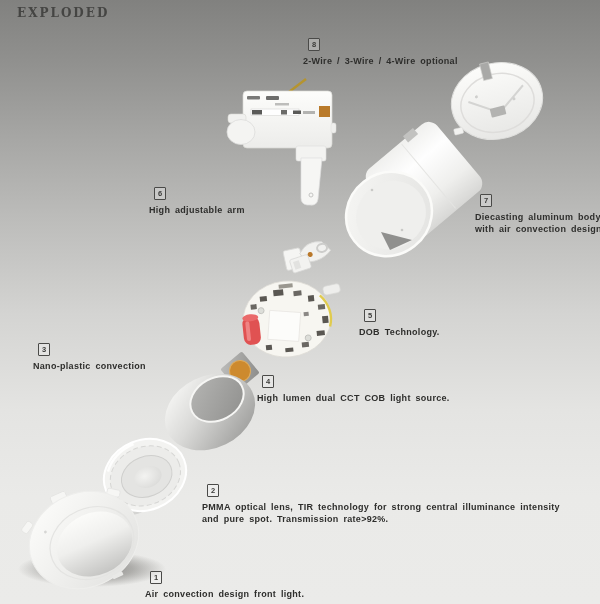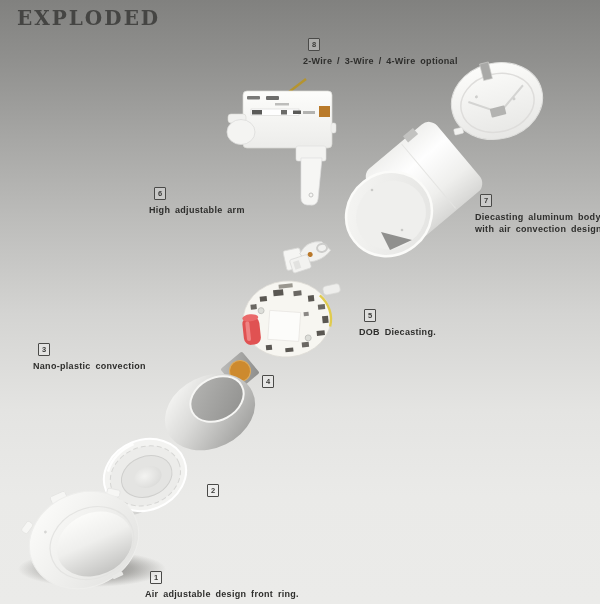--- a/index.html
+++ b/index.html
@@ -5,21 +5,21 @@
   html,body{margin:0;padding:0;}
   body{width:600px;height:604px;overflow:hidden;font-family:"Liberation Sans",sans-serif;}
   #canvas{
     position:relative;width:600px;height:604px;
     background:linear-gradient(180deg,#81817f 0%,#90908e 10%,#a5a5a3 22%,#bcbcba 36%,#d4d4d2 52%,#e4e4e2 68%,#eaeae8 82%,#ebebe9 100%);
   }
   #scene{position:absolute;left:0;top:0;}
   .page-title{
     position:absolute;left:17px;top:6px;
     font-family:"DejaVu Serif","Liberation Serif",serif;
-    font-weight:bold;font-size:20px;letter-spacing:2px;color:#454543;
+    font-weight:bold;font-size:12px;letter-spacing:2px;color:#454543;
   }
   .callout{position:absolute;color:#2e2e2c;}
   .num-box{
     width:10px;height:11px;border:1px solid #4a4a48;border-radius:1px;
     background:rgba(250,250,248,0.30);
     font-size:7.5px;font-weight:bold;line-height:11px;text-align:center;
     margin-left:5px;margin-bottom:5px;color:#3a3a38;
   }
   .label{font-size:9px;font-weight:bold;letter-spacing:0.3px;word-spacing:2px;line-height:11.5px;}
   .label span{display:block;white-space:nowrap;}
@@ -224,39 +224,46 @@
     <div class="num-box">7</div>
     <div class="label">
       <span>Diecasting  aluminum body</span>
       <span>with air convection design.</span>
     </div>
   </div>
 
   <div class="callout c5">
     <div class="num-box">5</div>
     <div class="label">
-      <span>DOB  Diecasting.</span>
+      <span>DOB  Technology.</span>
     </div>
   </div>
 
   <div class="callout c3">
     <div class="num-box">3</div>
     <div class="label">
       <span>Nano-plastic convection</span>
     </div>
   </div>
 
   <div class="callout c4">
     <div class="num-box">4</div>
+    <div class="label">
+      <span>High lumen dual CCT COB light source.</span>
+    </div>
   </div>
 
   <div class="callout c2">
     <div class="num-box">2</div>
+    <div class="label">
+      <span>PMMA  optical lens, TIR technology for strong central illuminance intensity</span>
+      <span>and pure spot. Transmission rate&gt;92%.</span>
+    </div>
   </div>
 
   <div class="callout c1">
     <div class="num-box">1</div>
     <div class="label">
-      <span>Air  adjustable design front ring.</span>
+      <span>Air  convection design front light.</span>
     </div>
   </div>
 
 </div>
 
 </body></html>

